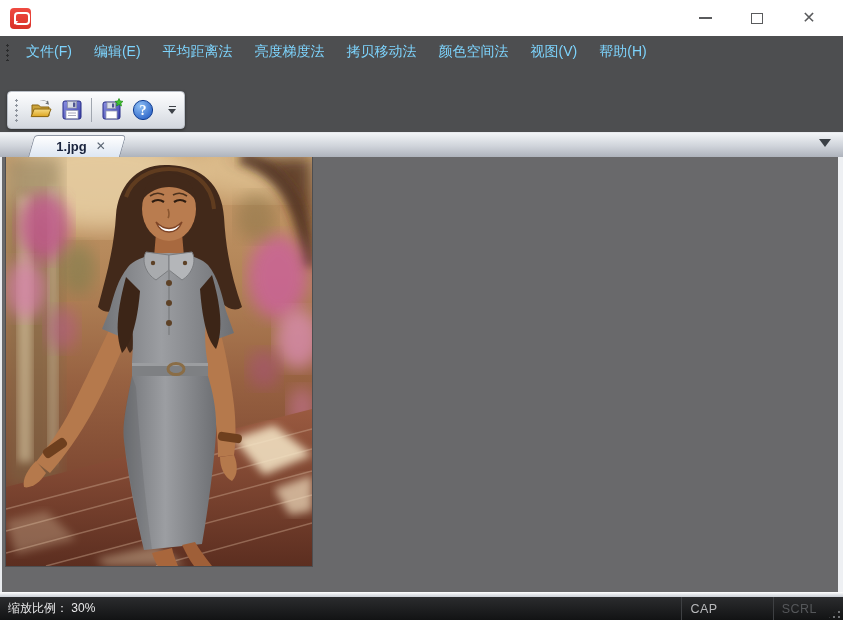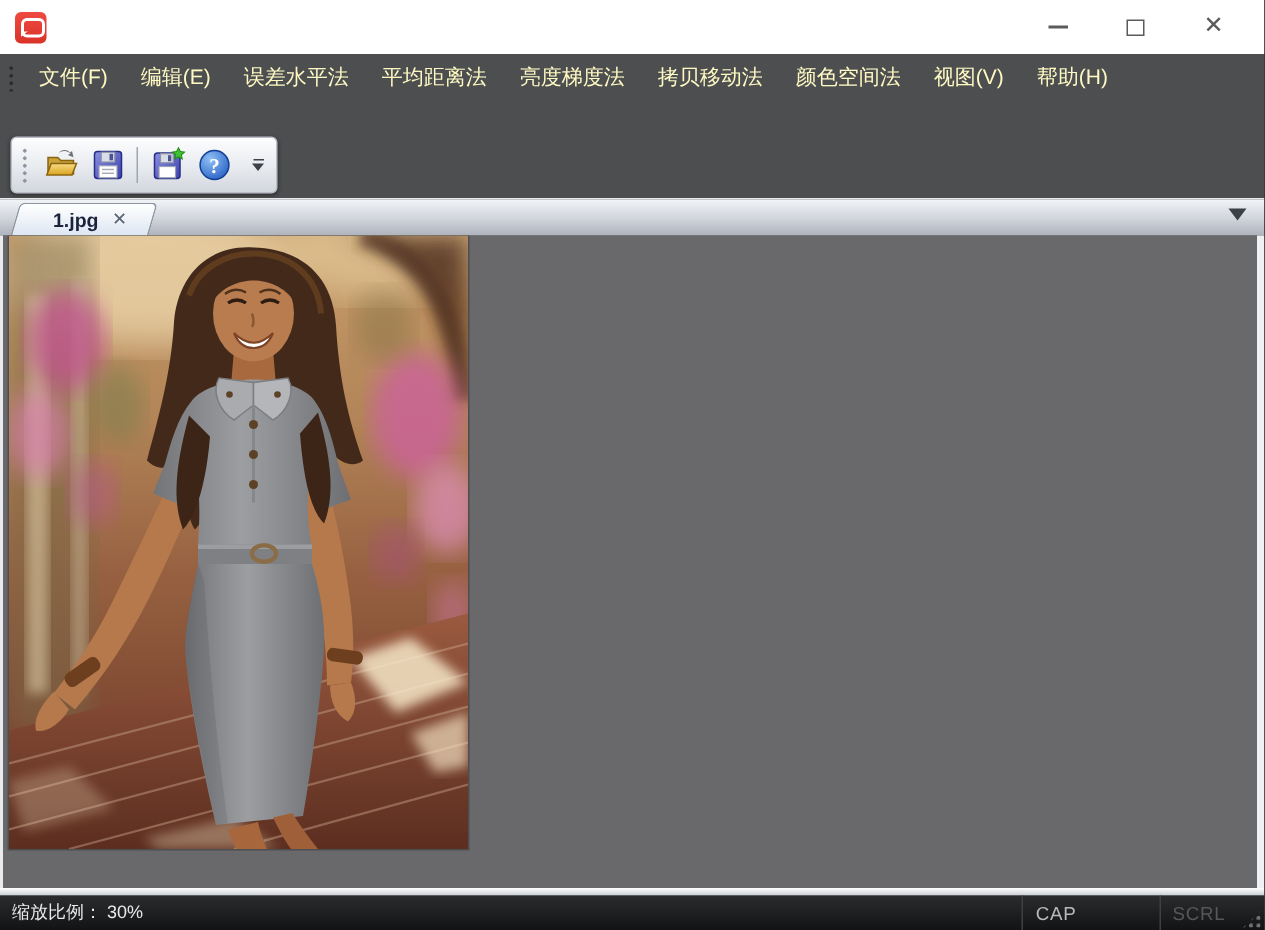--- a/index.html
+++ b/index.html
@@ -17,38 +17,38 @@
   .win-btn { width:52px; display:flex; align-items:center; justify-content:center; color:#5a5b5d; cursor:default; }
   .glyph-min { width:13px; height:2px; background:#5a5b5d; }
   .glyph-max { width:12px; height:11px; border:1.5px solid #5a5b5d; }
   .glyph-close { font-size:16px; line-height:1; color:#5a5b5d; }
 
   
   .menubar { height:32px; background:#4d4e50; display:flex; align-items:center; padding-left:4px; flex:0 0 auto; }
   .menu-grip { width:5px; height:18px; margin:0 5px 0 1px;
     background-image:radial-gradient(circle,rgba(0,0,0,.45) 1px,transparent 1.2px);
     background-size:5px 5px; }
-  .menu-item { color:#fef9c3; font-size:14px; padding:6px 11px; white-space:nowrap; cursor:default; }
+  .menu-item { color:#7dd3fc; font-size:14px; padding:6px 11px; white-space:nowrap; cursor:default; }
 
   
   .toolbar-zone { height:64px; background:#4d4e50; position:relative; flex:0 0 auto; }
   .toolbar { position:absolute; left:7px; top:23px; height:38px; display:flex; align-items:center;
     background:linear-gradient(180deg,#fdfdfe 0%,#e9ecf0 50%,#d3d7de 100%);
     border:1px solid #b9bec6; border-radius:4px; padding:0 5px 0 6px; box-shadow:0 1px 3px rgba(0,0,0,.45); }
   .tb-grip { width:5px; height:24px; margin-right:6px;
     background-image:radial-gradient(circle,#8d939c 1.1px,transparent 1.3px); background-size:5px 5px; }
   .tb-btn { width:31px; height:31px; display:flex; align-items:center; justify-content:center; border-radius:3px; cursor:default; }
   .tb-sep { width:1px; height:24px; background:#a0a6af; margin:0 4px; }
   .tb-overflow { margin-left:7px; display:flex; flex-direction:column; align-items:center; gap:2px; cursor:default; padding:2px 3px; }
   .tb-overflow .bar { width:7px; height:1.5px; background:#3d4248; }
   .tb-overflow .caret { width:0; height:0; border-left:4px solid transparent; border-right:4px solid transparent; border-top:5px solid #3d4248; }
 
   
   .tabstrip { height:25px; background:linear-gradient(180deg,#f2f4f7 0%,#cfd3da 55%,#aeb3bc 100%); position:relative; flex:0 0 auto; border-top:1px solid #e8eaee; }
-  .tab { position:absolute; left:7px; top:2px; height:22px; width:92px; display:flex; align-items:center; justify-content:center; gap:9px; padding-left:14px; cursor:default; }
+  .tab { position:absolute; left:28px; top:2px; height:22px; width:92px; display:flex; align-items:center; justify-content:center; gap:9px; padding-left:14px; cursor:default; }
   .tab::before { content:""; position:absolute; inset:0; background:linear-gradient(180deg,#ffffff,#dde6f2);
     border:1px solid #8e96a4; border-bottom:none; border-radius:4px 4px 0 0;
     transform:skewX(-16deg); transform-origin:bottom left; box-shadow:inset 0 1px 0 #fff; }
   .tab-label { position:relative; font-size:13px; font-weight:bold; color:#19233d; }
   .tab-close { position:relative; font-size:12px; font-weight:bold; color:#5a6573; cursor:default; line-height:1; }
   .tab-overflow { position:absolute; right:12px; top:6px; width:0; height:0; border-left:6px solid transparent; border-right:6px solid transparent; border-top:8px solid #3b4046; cursor:default; }
 
   
   .client { flex:1 1 auto; background:#69696b; position:relative; overflow:hidden;
     border-left:2px solid #e9ebee; border-right:5px solid #eef0f3; }
@@ -86,21 +86,20 @@
       <div class="win-btn">
           <span class="glyph-close">✕</span>
         </div>
     </div>
   </div>
 
   <div class="menubar">
     <div class="menu-grip"></div>
     <div class="menu-item">文件(F)</div>
     <div class="menu-item">编辑(E)</div>
-    <div class="menu-item">误差水平法</div>
     <div class="menu-item">平均距离法</div>
     <div class="menu-item">亮度梯度法</div>
     <div class="menu-item">拷贝移动法</div>
     <div class="menu-item">颜色空间法</div>
     <div class="menu-item">视图(V)</div>
     <div class="menu-item">帮助(H)</div>
   </div>
 
   <div class="toolbar-zone">
     <div class="toolbar">

